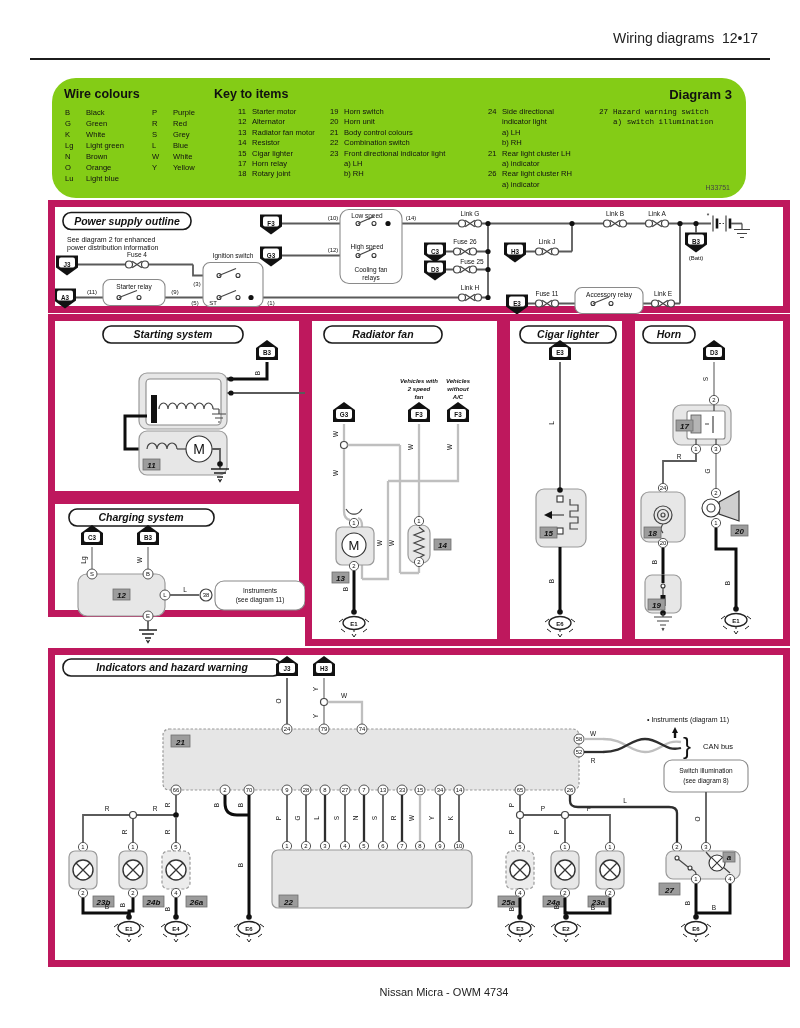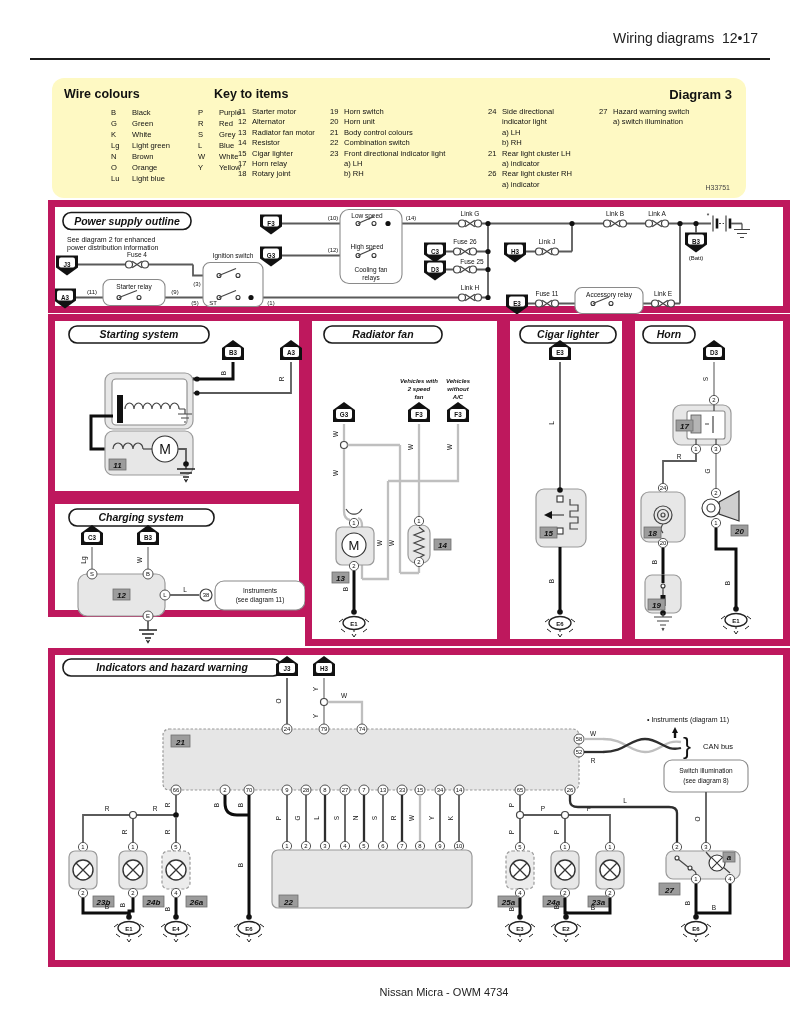--- a/index.html
+++ b/index.html
@@ -1,38 +1,38 @@
 <!DOCTYPE html>
 <html><head>
 <meta charset="utf-8">
 <style>
   html,body{margin:0;padding:0;background:#fff;}
   body{width:800px;height:1028px;position:relative;font-family:"Liberation Sans",sans-serif;color:#111;overflow:hidden;}
   
   #hdr{position:absolute;top:30px;right:42px;font-size:14px;color:#222;}
   #hrule{position:absolute;left:30px;right:30px;top:58px;height:2px;background:#1c1c1c;}
   
-  #legend{position:absolute;left:52px;top:78px;width:694px;height:120px;background:#fef9c3;border-radius:12px;}
+  #legend{position:absolute;left:52px;top:78px;width:694px;height:120px;background:#84cc16;border-radius:24px;}
   #legend h3{margin:0;font-size:12.5px;font-weight:bold;}
   .wc-title{position:absolute;left:12px;top:9px;}
   .key-title{position:absolute;left:162px;top:9px;}
-  .wcrow{font-size:7.6px;line-height:11px;white-space:nowrap;margin-left:46px;}
+  .wcrow{font-size:7.6px;line-height:11px;white-space:nowrap;}
   .wcc{display:inline-block;width:21px;font-weight:normal;}
   #wcg1{position:absolute;left:13px;top:29px;}
   #wcg2{position:absolute;left:100px;top:29px;}
   .kcol{position:absolute;top:29px;font-size:7.6px;line-height:10.4px;}
-  #kc1{left:162px;margin-left:24px;} #kc2{left:278px;} #kc3{left:436px;} #kc4{left:547px;}
+  #kc1{left:162px;margin-left:24px;} #kc2{left:278px;} #kc3{left:436px;} #kc4{left:547px;font-family:Liberation Mono, monospace;}
   .kl{white-space:nowrap;}
   .kn{display:inline-block;width:14px;}
   #diag3{position:absolute;right:14px;top:9px;font-size:13px;font-weight:bold;}
   #ref{position:absolute;right:16px;bottom:7px;font-size:7px;color:#444;}
   
   .panel{position:absolute;border:7px solid #be185d;background:#fff;box-sizing:border-box;}
   #p-power{left:48px;top:200px;width:742px;height:113px;}
-  #p-start{left:48px;top:314px;width:258px;height:184px;}
+  #p-start{left:48px;top:314px;width:258px;height:184px;padding-left:34px;}
   #p-charge{left:48px;top:497px;width:258px;height:120px;}
   #p-rad{left:305px;top:314px;width:199px;height:332px;}
   #p-cig{left:503px;top:314px;width:126px;height:332px;}
   #p-horn{left:628px;top:314px;width:162px;height:332px;}
   #p-ind{left:48px;top:648px;width:742px;height:319px;}
   #footer{position:absolute;left:0;top:986px;width:800px;text-align:center;font-size:11px;color:#222;padding-left:44px;}
   
   svg text{font-family:"Liberation Sans",sans-serif;fill:#111;}
   .wg{fill:none;stroke:#5a5a5a;stroke-width:1.8;}
   .wk{fill:none;stroke:#0d0d0d;stroke-width:3;}

